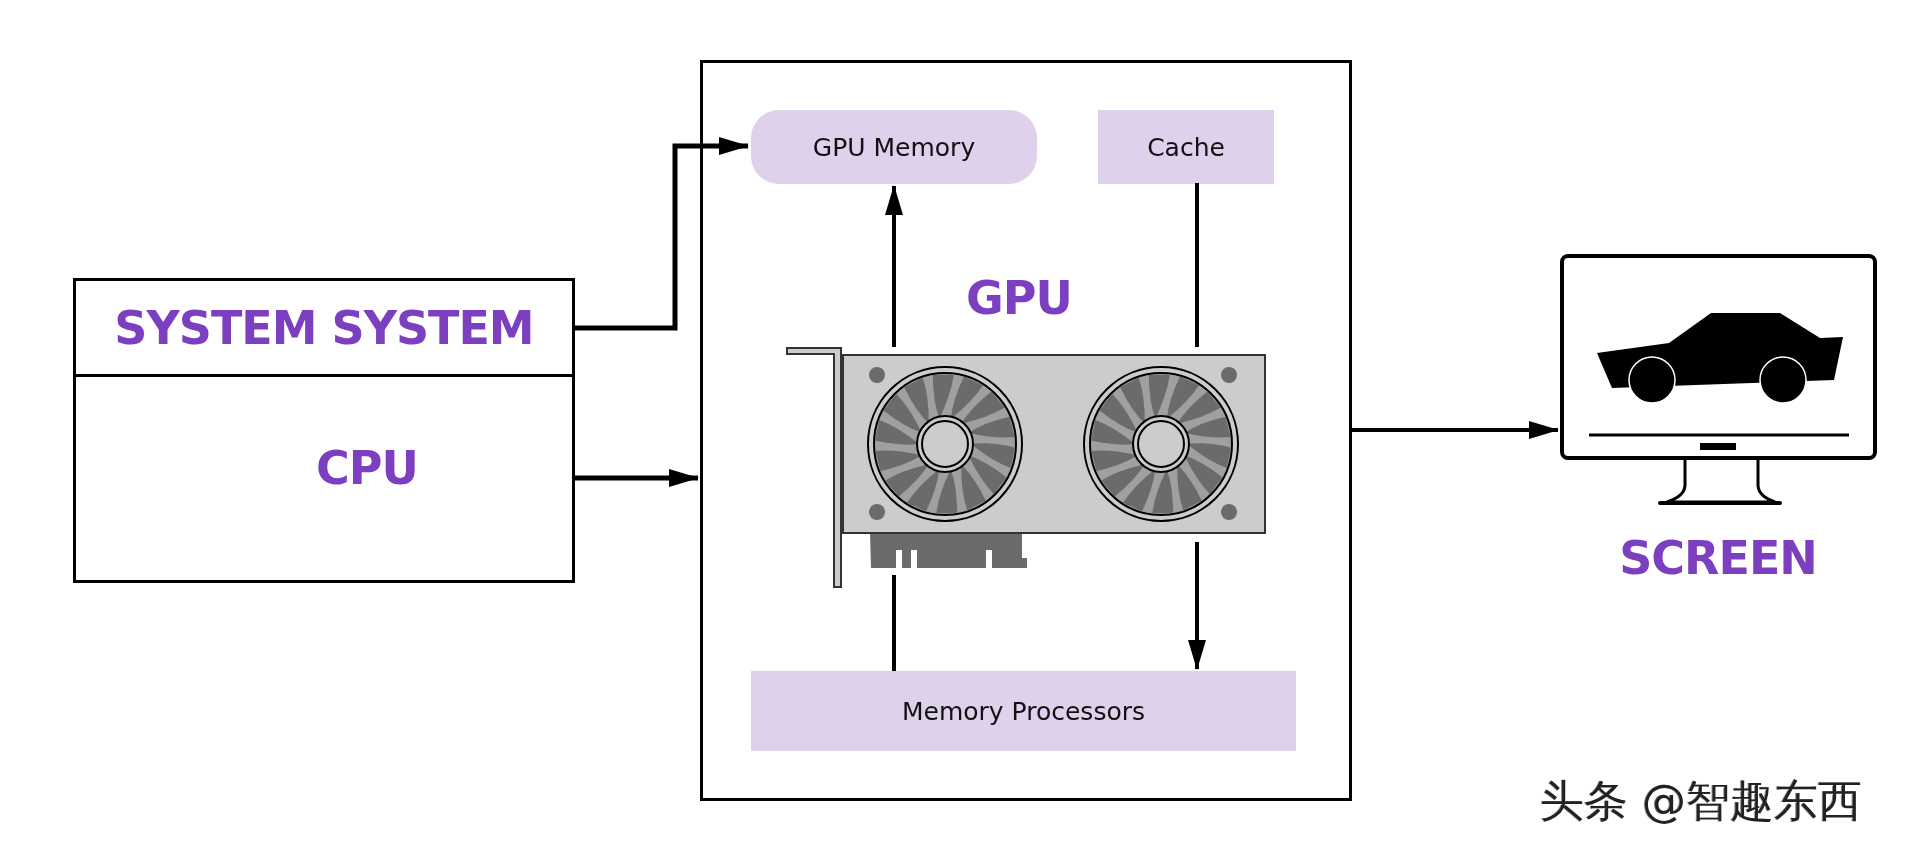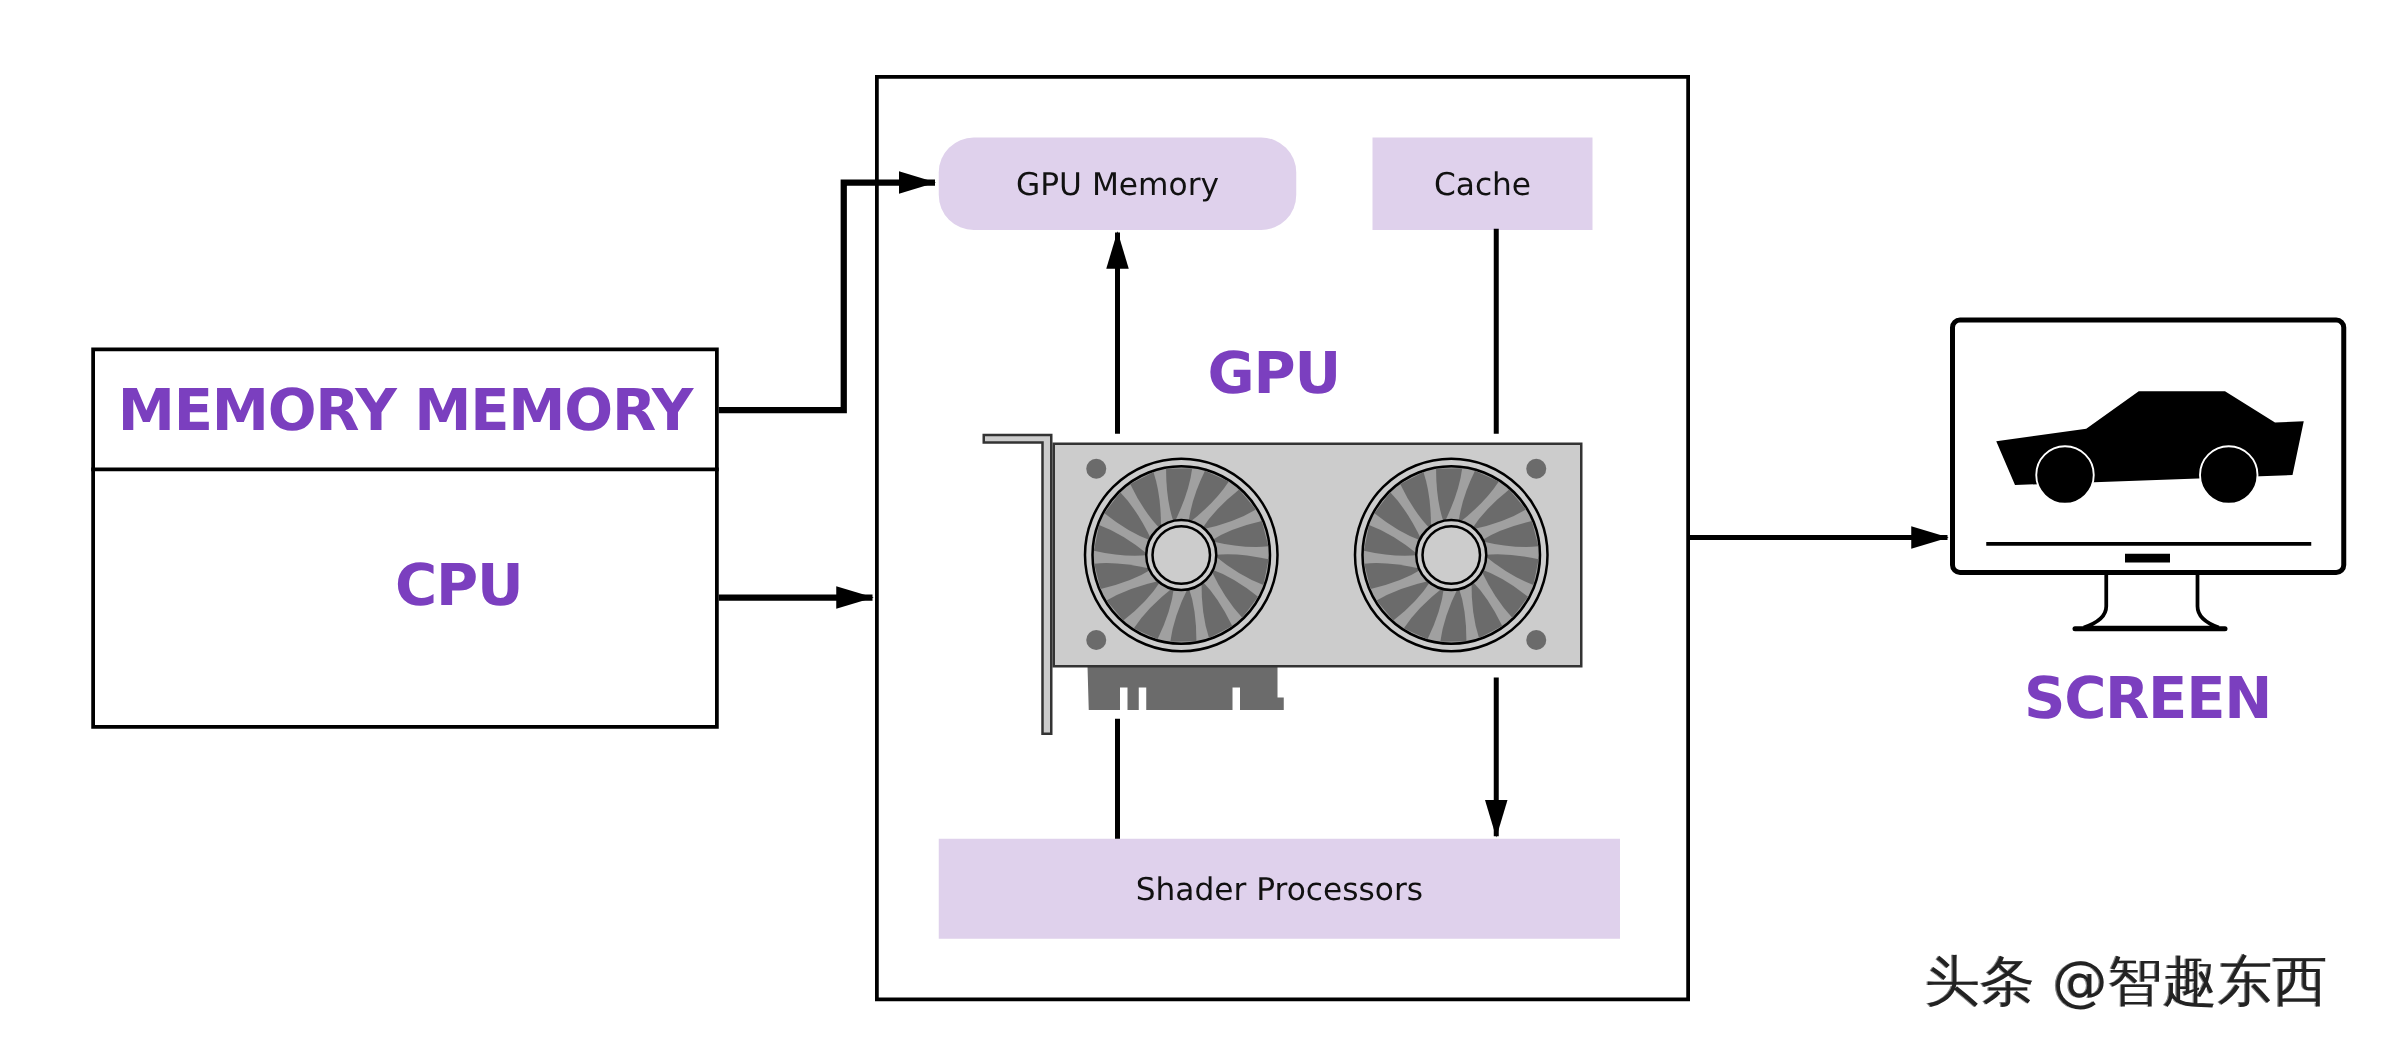--- a/index.html
+++ b/index.html
@@ -9,33 +9,33 @@
   .purple-title{position:absolute;color:#7b3fbf;font-weight:bold;font-family:"DejaVu Sans",sans-serif;text-align:center;letter-spacing:-1px;}
   .lav{position:absolute;background:#dfd1ec;display:flex;align-items:center;justify-content:center;color:#111;font-size:25px;font-family:"DejaVu Sans",sans-serif;}
   svg{position:absolute;left:0;top:0;}
   .wm{position:absolute;font-size:44px;color:#222;font-family:"DejaVu Sans",sans-serif;text-shadow:1px 1px 0 #fff,-1px 0 0 #888;}
 </style>
 </head>
 <body>
 
 <div class="box" style="left:73px;top:278px;width:502px;height:305px;"></div>
 <div class="abs" style="left:73px;top:374px;width:502px;height:3px;background:#000;"></div>
-<div class="purple-title" style="left:73px;top:302px;width:502px;font-size:46px;line-height:52px;">MEMORY MEMORY</div>
+<div class="purple-title" style="left:73px;top:302px;width:502px;font-size:46px;line-height:52px;">SYSTEM SYSTEM</div>
 <div class="purple-title" style="left:73px;top:442px;width:588px;font-size:46px;line-height:52px;">CPU</div>
 
 <div class="box" style="left:700px;top:60px;width:652px;height:741px;background:transparent;"></div>
 
 <div class="lav" style="left:751px;top:110px;width:286px;height:74px;border-radius:28px;">
   <span>GPU Memory</span>
 </div>
 <div class="lav" style="left:1098px;top:110px;width:176px;height:74px;">
   <span>Cache</span>
 </div>
 <div class="lav" style="left:751px;top:671px;width:545px;height:80px;">
-  <span>Shader Processors</span>
+  <span>Memory Processors</span>
 </div>
 
 <div class="purple-title" style="left:919px;top:272px;width:200px;font-size:46px;line-height:52px;">GPU</div>
 
 <svg width="1920" height="851" viewBox="0 0 1920 851">
   <defs>
     <marker id="ah" markerWidth="10" markerHeight="10" refX="9" refY="5" orient="auto" markerUnits="userSpaceOnUse">
       <path d="M0,0 L10,5 L0,10 z" fill="#000"></path>
     </marker>
     <marker id="ahbig" markerWidth="30" markerHeight="18" refX="29" refY="9" orient="auto" markerUnits="userSpaceOnUse">
@@ -121,13 +121,13 @@
   </g>
   <g>
     <path d="M1597,353 L1669,343 L1711,313 L1780,313 L1820,338 L1843,337 L1834,380 L1612,388 z" fill="#000"></path>
     <circle cx="1652" cy="380" r="23" fill="#000" stroke="#fff" stroke-width="1.5"></circle>
     <circle cx="1783" cy="380" r="23" fill="#000" stroke="#fff" stroke-width="1.5"></circle>
   </g>
 </svg>
 
 <div class="purple-title" style="left:1568px;top:532px;width:300px;font-size:46px;line-height:52px;">SCREEN</div>
 
-<div class="wm" style="left:1540px;top:756px;">头条 @智趣东西</div>
+<div class="wm" style="left:1540px;top:772px;">头条 @智趣东西</div>
 
 </body></html>

